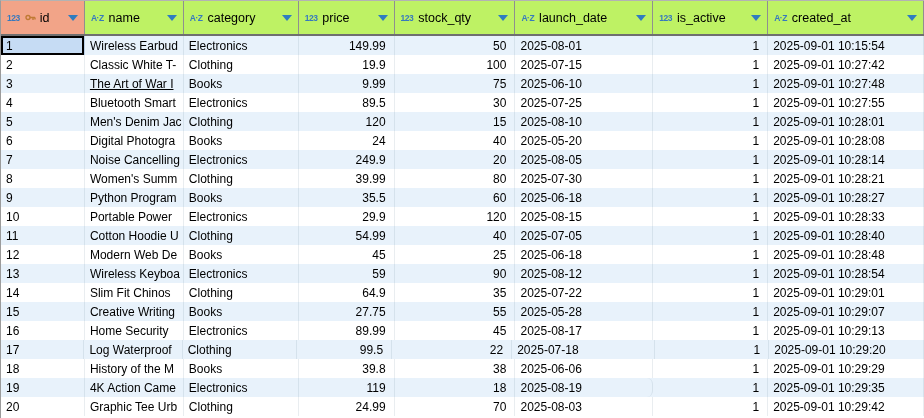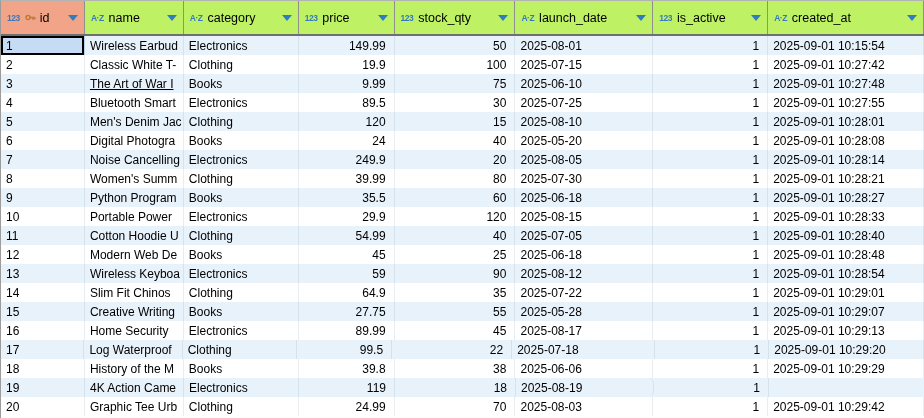--- a/index.html
+++ b/index.html
@@ -274,20 +274,21 @@
         <div class="cell" style="width: 156px;">2025-09-01 10:29:29</div>
       </div>
       <div class="row stripe">
         <div class="cell" style="width: 84px;">19</div>
         <div class="cell" style="width: 99px;">4K Action Came</div>
         <div class="cell" style="width: 115px;">Electronics</div>
         <div class="cell num" style="width: 96px;">119</div>
         <div class="cell num" style="width: 121px;">18</div>
         <div class="cell" style="width: 138px; border-radius: 6px;">2025-08-19</div>
         <div class="cell num" style="width: 115px;">1</div>
+        <div class="cell" style="width: 156px;">2025-09-01 10:29:35</div>
       </div>
       <div class="row">
         <div class="cell" style="width: 84px;">20</div>
         <div class="cell" style="width: 99px;">Graphic Tee Urb</div>
         <div class="cell" style="width: 115px;">Clothing</div>
         <div class="cell num" style="width: 96px;">24.99</div>
         <div class="cell num" style="width: 121px;">70</div>
         <div class="cell" style="width: 138px;">2025-08-03</div>
         <div class="cell num" style="width: 115px;">1</div>
         <div class="cell" style="width: 156px;">2025-09-01 10:29:42</div>

